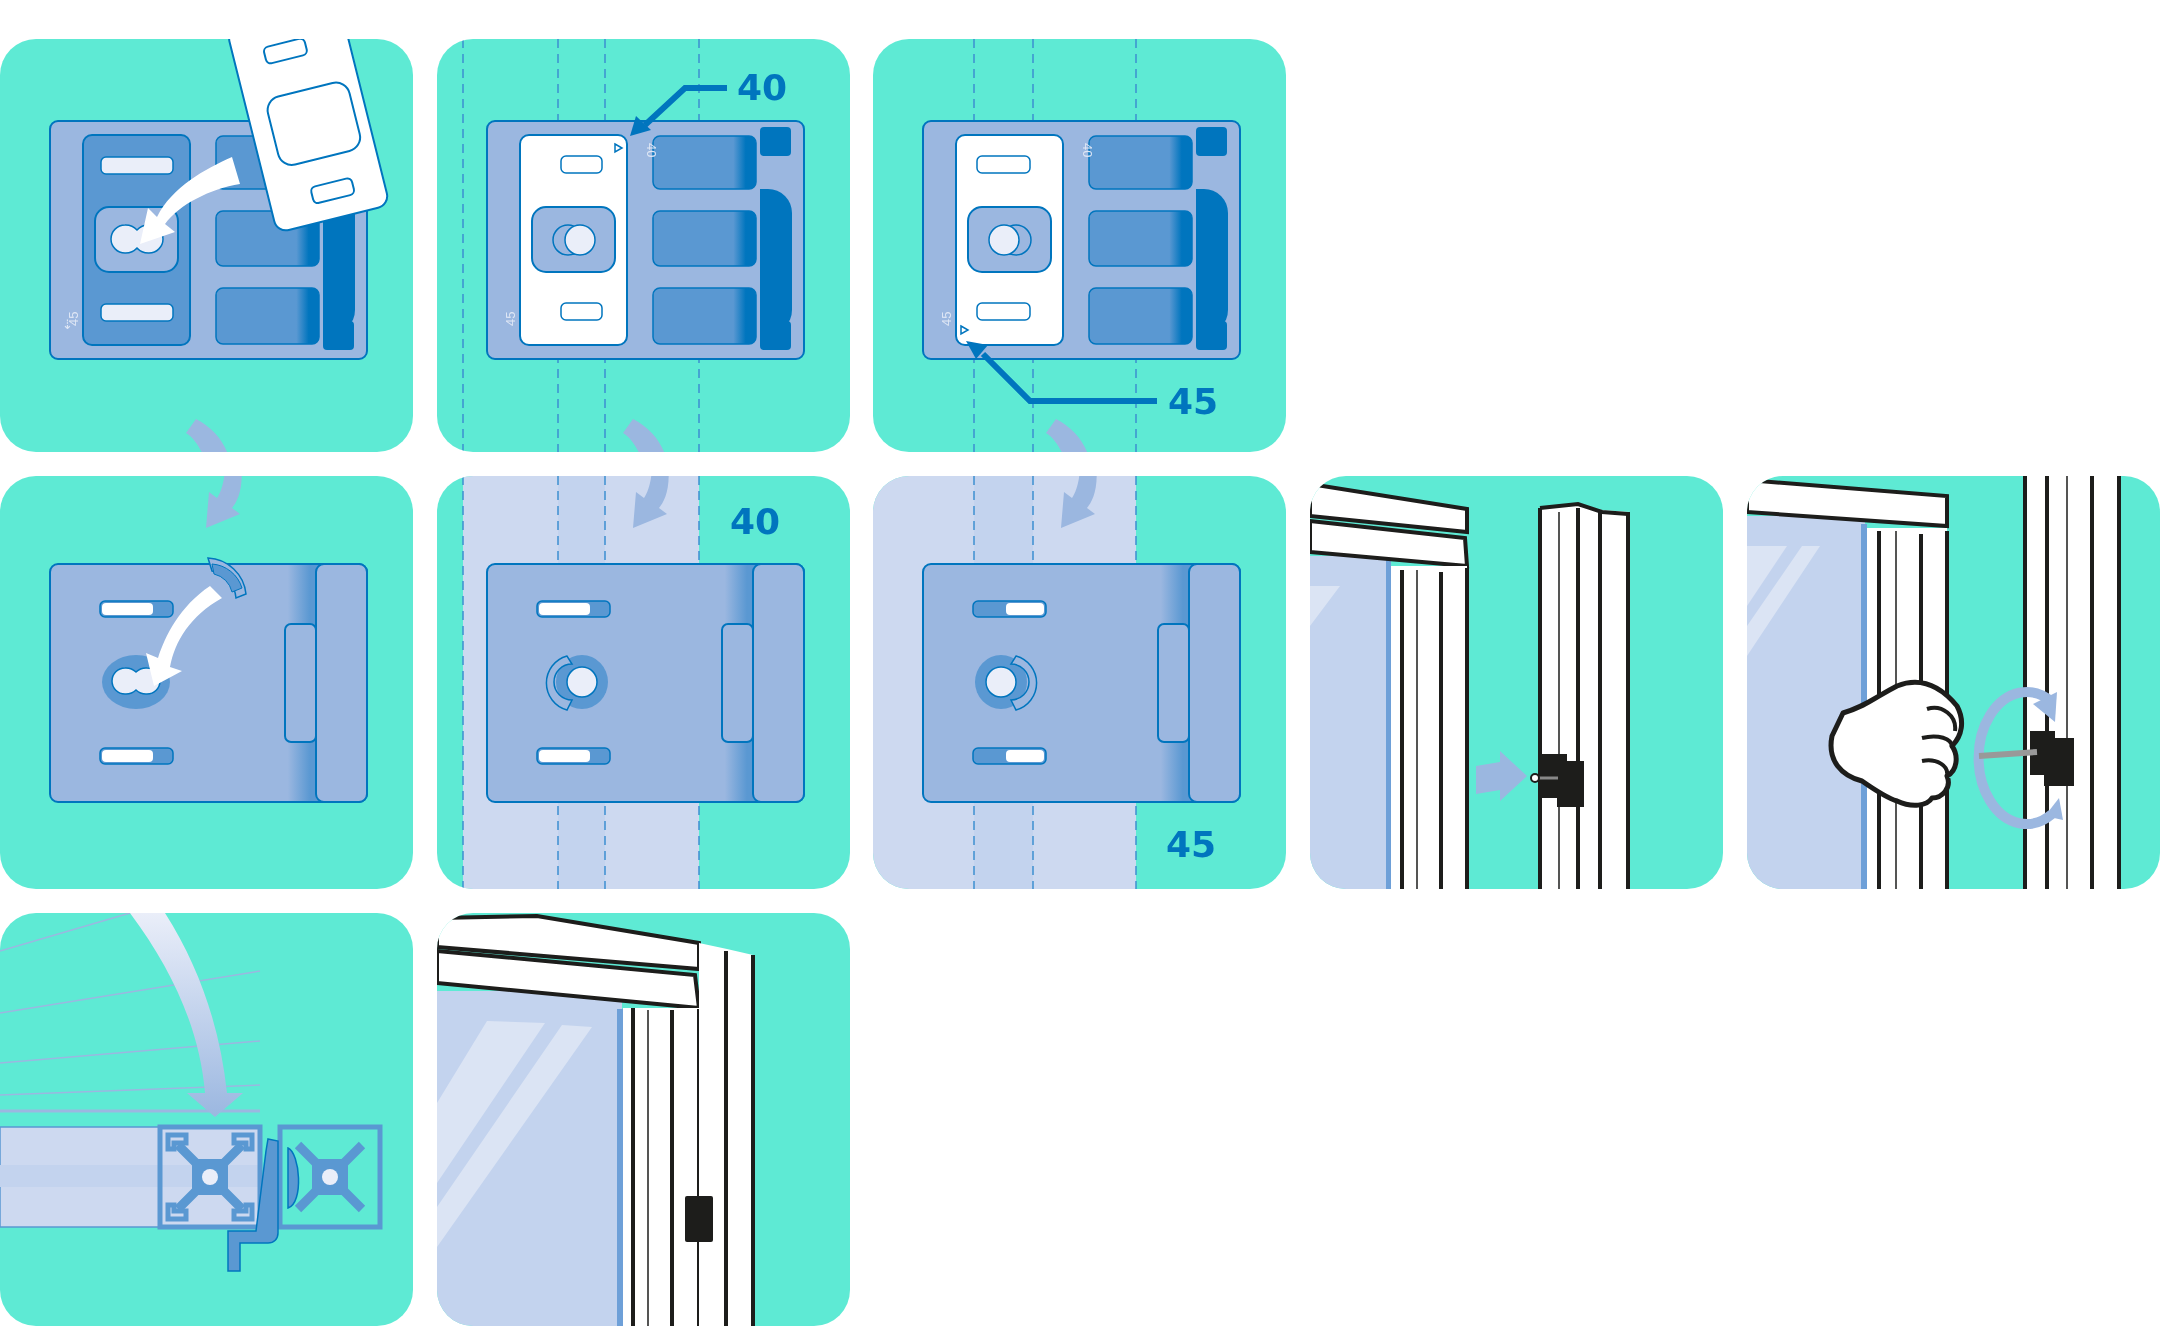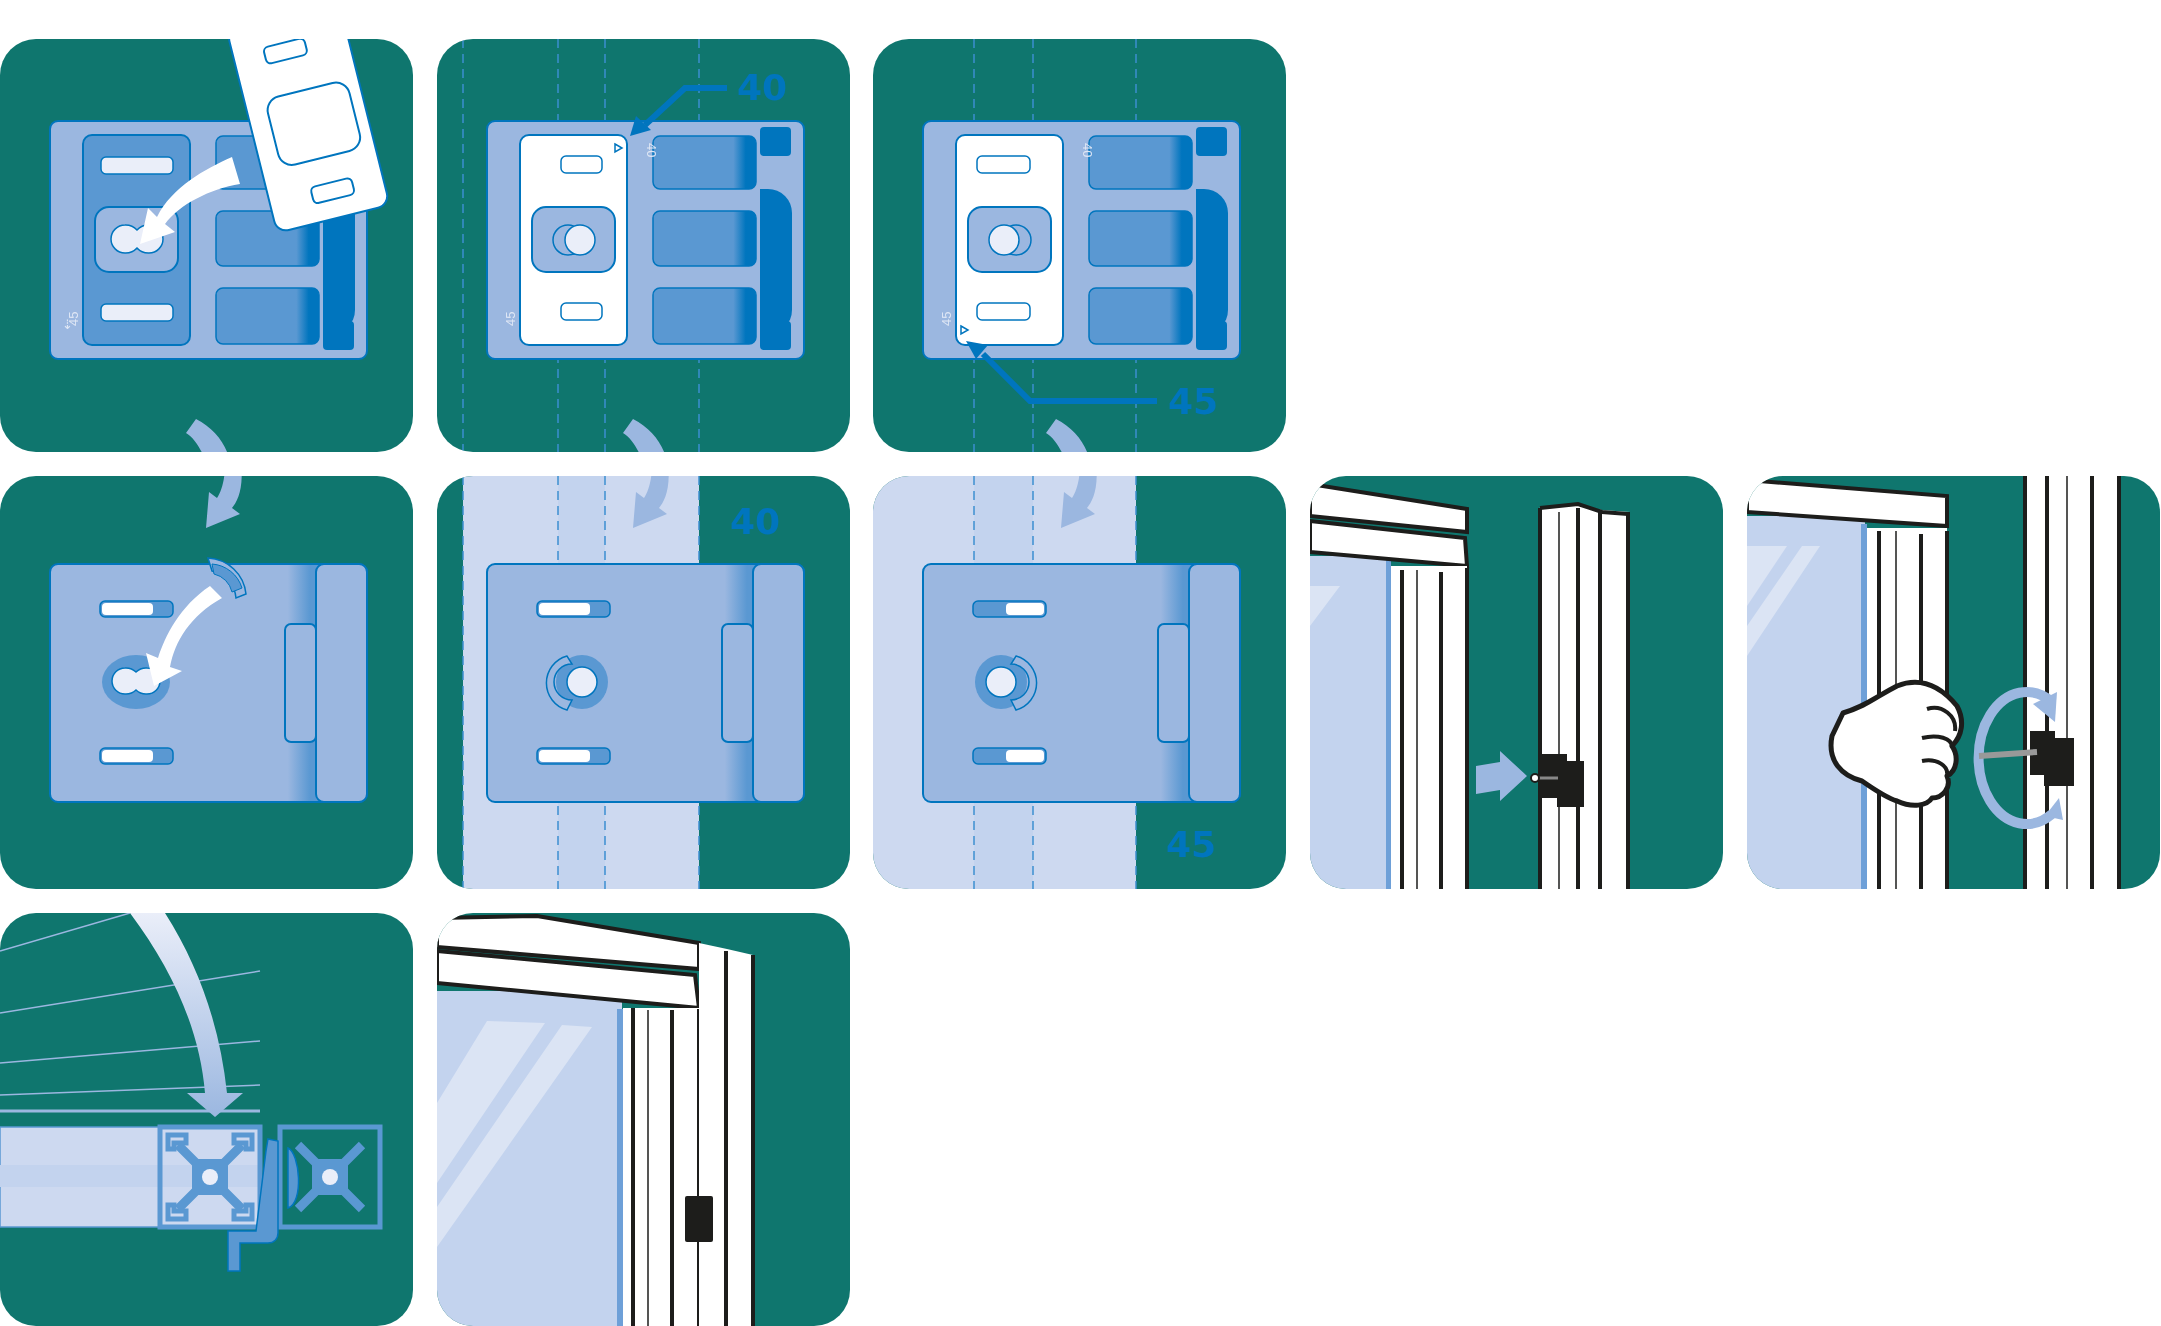--- a/index.html
+++ b/index.html
@@ -1,17 +1,17 @@
 <!DOCTYPE html>
 <html><head>
 <meta charset="utf-8">
 <style>
   html, body { margin:0; padding:0; background:#ffffff; }
   body { width:2161px; height:1326px; position:relative; overflow:hidden; font-family:"DejaVu Sans", sans-serif; }
-  .panel { position:absolute; width:413px; height:413px; border-radius:36px; background:#0f766e; overflow:hidden; }
+  .panel { position:absolute; width:413px; height:413px; border-radius:36px; background:#5eead4; overflow:hidden; }
   .panel svg { position:absolute; left:0; top:0; width:413px; height:413px; overflow:visible; }
   .num { font-family:"DejaVu Sans", sans-serif; font-weight:bold; fill:#0075be; }
   .tiny { font-family:"Liberation Sans Narrow","Liberation Sans", sans-serif; fill:#dfe7f5; font-size:13px; }
   #p1 { left:0;    top:39px; }
   #p2 { left:437px; top:39px; }
   #p3 { left:873px; top:39px; }
   #p4 { left:0;    top:476px; }
   #p5 { left:437px; top:476px; }
   #p6 { left:873px; top:476px; }
   #p7 { left:1310px; top:476px; }

